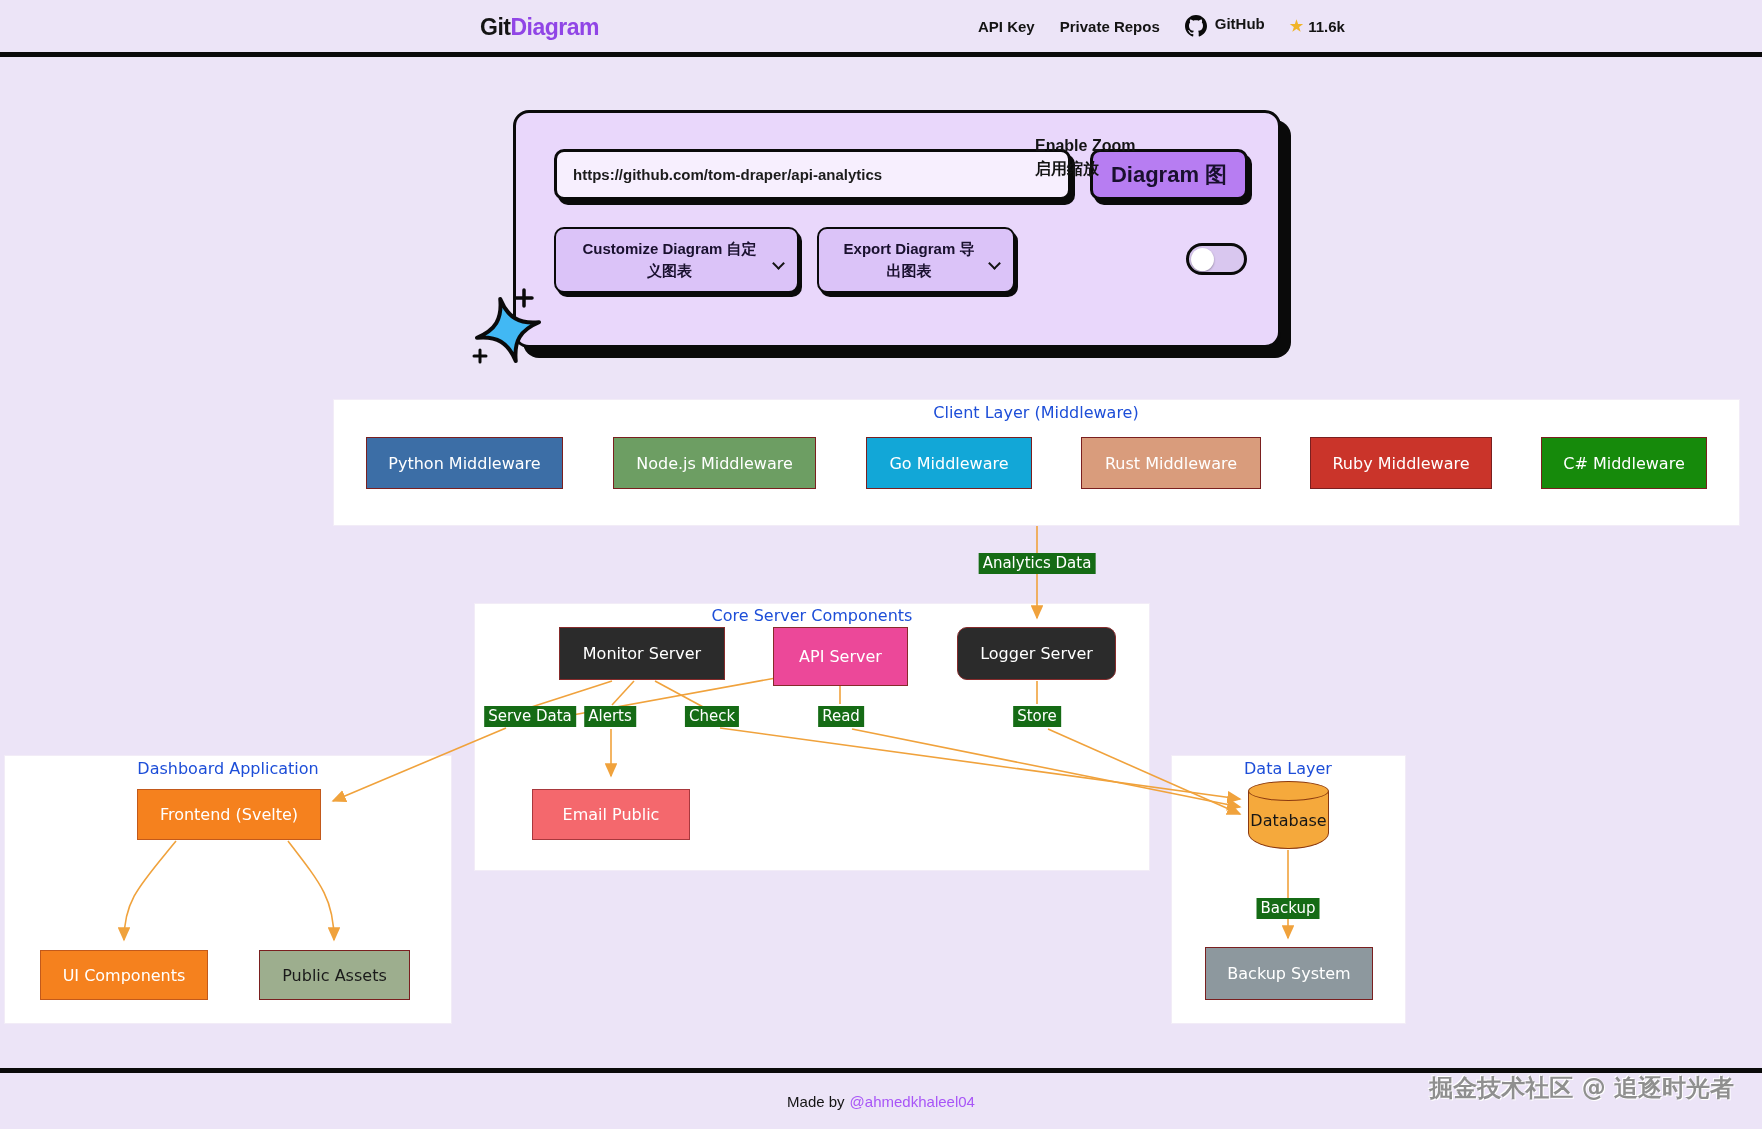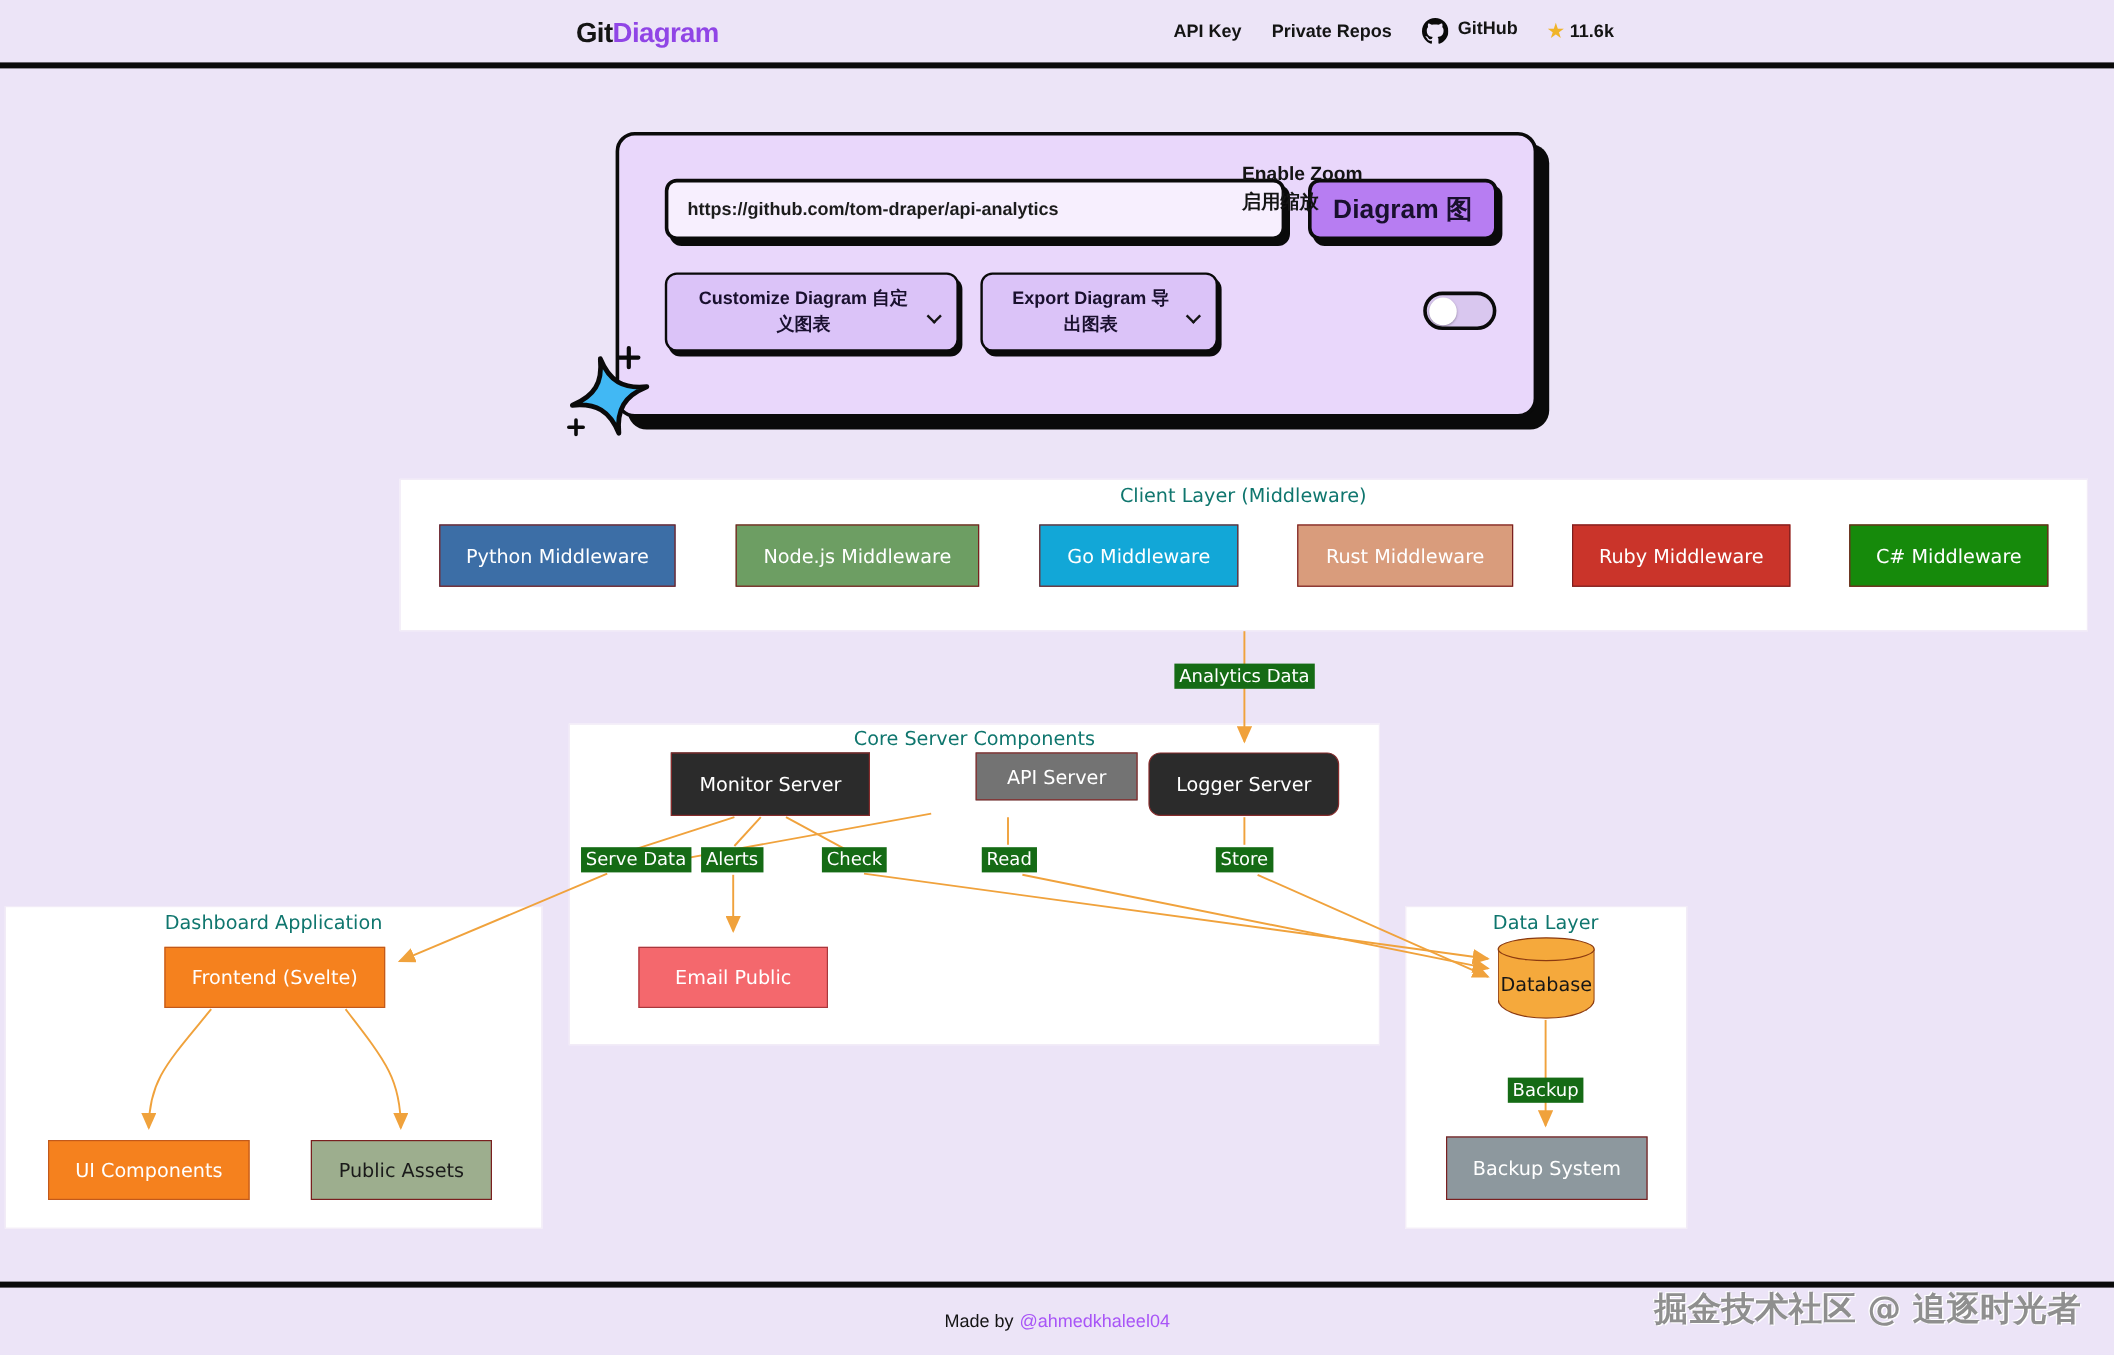--- a/index.html
+++ b/index.html
@@ -63,21 +63,21 @@
     position:absolute; left:670px; top:130px; width:61px; height:32px;
     background:#d9c7ef; border:3px solid #0a0a0a; border-radius:16px; cursor:pointer;
   }
   .knob {
     position:absolute; left:2px; top:1.5px; width:23px; height:23px;
     background:#ffffff; border-radius:50%; box-shadow:0 1px 2px rgba(0,0,0,0.35);
   }
   
   .dfont { font-family:"DejaVu Sans", sans-serif; }
   .panel { position:absolute; background:#ffffff; border:1px solid #f2ecf7; }
-  .ptitle { position:absolute; transform:translateX(-50%); font-size:16px; color:#0f766e; white-space:nowrap; }
+  .ptitle { position:absolute; transform:translateX(-50%); font-size:16px; color:#1d4ed8; white-space:nowrap; }
   .edges { position:absolute; left:0; top:0; pointer-events:none; }
   .node {
     position:absolute; display:flex; align-items:center; justify-content:center;
     border:1.5px solid #7a1f1f; font-size:16px; color:#ffffff; text-align:center; cursor:pointer;
   }
   .elabel {
     position:absolute; transform:translateX(-50%);
     background:#156b15; color:#ffffff; font-size:15px; padding:1px 4px 2px;
     white-space:nowrap;
   }
@@ -93,21 +93,21 @@
   }
   .cyl .clabel { position:absolute; left:0; right:0; top:30px; text-align:center; font-size:16px; color:#161616; }
   
   .footer {
     position:absolute; left:0; bottom:0; width:100%; height:61px;
     background:#ece4f7; border-top:5px solid #0a0a0a;
     display:flex; align-items:center; justify-content:center; gap:5px; font-size:15px;
   }
   .footer a { color:#a855f7; text-decoration:none; cursor:pointer; }
   .watermark {
-    position:absolute; right:28px; top:1072px; font-size:28px; font-weight:700; color:#8f8f8f;
+    position:absolute; right:28px; top:1072px; font-size:24px; font-weight:700; color:#8f8f8f;
     text-shadow:1px 1px 0 #ffffff, -1px -1px 0 #ffffff;
     font-family:"DejaVu Sans", sans-serif;
   }
 </style>
 </head>
 <body>
 
 <div class="page">
 
   <div class="header">
@@ -189,21 +189,21 @@
   <div class="ptitle dfont" style="left:1288px; top:759px;">Data Layer</div>
 
   <div class="node dfont" style="left:366px; top:437px; width:197px; height:52px; background:#3c6ea6;">Python Middleware</div>
   <div class="node dfont" style="left:613px; top:437px; width:203px; height:52px; background:#6d9e63;">Node.js Middleware</div>
   <div class="node dfont" style="left:866px; top:437px; width:166px; height:52px; background:#12a7d7;">Go Middleware</div>
   <div class="node dfont" style="left:1081px; top:437px; width:180px; height:52px; background:#d99c7c;">Rust Middleware</div>
   <div class="node dfont" style="left:1310px; top:437px; width:182px; height:52px; background:#ca342a;">Ruby Middleware</div>
   <div class="node dfont" style="left:1541px; top:437px; width:166px; height:52px; background:#168a0b;">C# Middleware</div>
 
   <div class="node dfont" style="left:559px; top:627px; width:166px; height:53px; background:#2b2b2b; border-color:#862b2b;">Monitor Server</div>
-  <div class="node dfont" style="left:813px; top:627px; width:135px; height:40px; background:#737373; border-color:#862b2b;">API Server</div>
+  <div class="node dfont" style="left:773px; top:627px; width:135px; height:59px; background:#ec4899; border-color:#862b2b;">API Server</div>
   <div class="node dfont" style="left:957px; top:627px; width:159px; height:53px; background:#2b2b2b; border-color:#862b2b;border-radius:10px;">Logger Server</div>
 
   <div class="node dfont" style="left:137px; top:789px; width:184px; height:51px; background:#f5811e; border-color:#c2591b;">Frontend (Svelte)</div>
   <div class="node dfont" style="left:40px; top:950px; width:168px; height:50px; background:#f5811e; border-color:#c2591b;">UI Components</div>
   <div class="node dfont" style="left:259px; top:950px; width:151px; height:50px; background:#9dae8e; color:#1a1a1a;">Public Assets</div>
 
   <div class="node dfont" style="left:532px; top:789px; width:158px; height:51px; background:#f4686d; border-color:#a8383d;">Email Public</div>
 
   <div class="cyl">
     <div class="cbody"></div>

